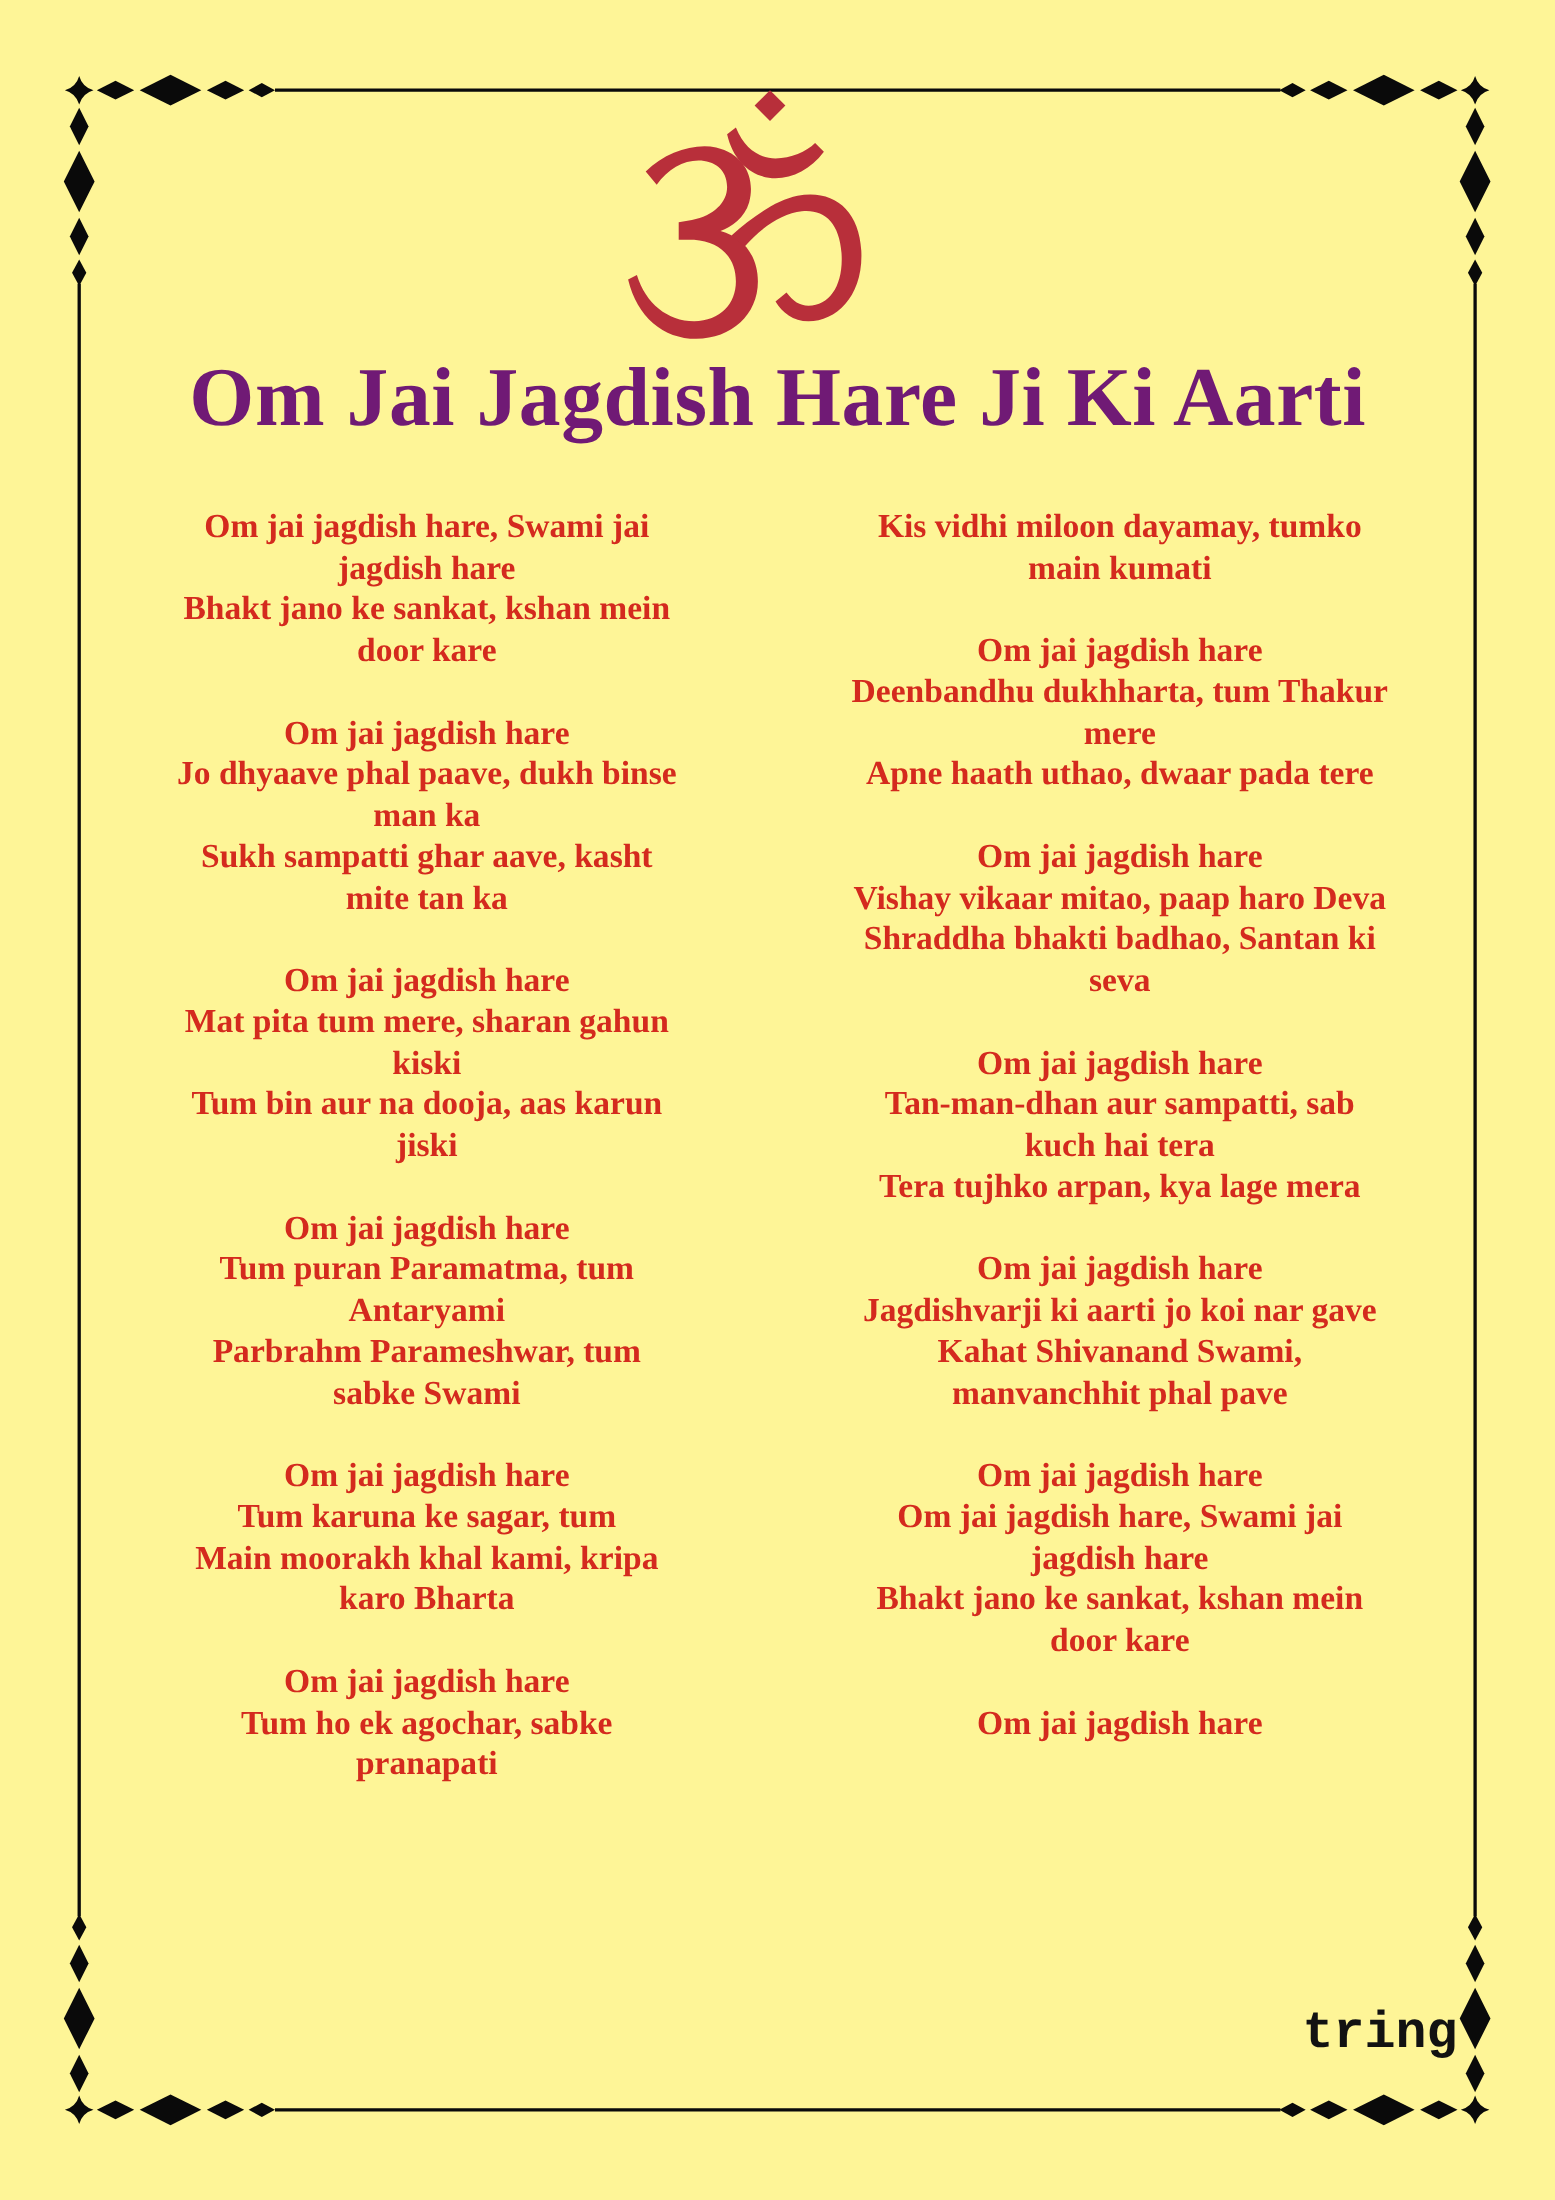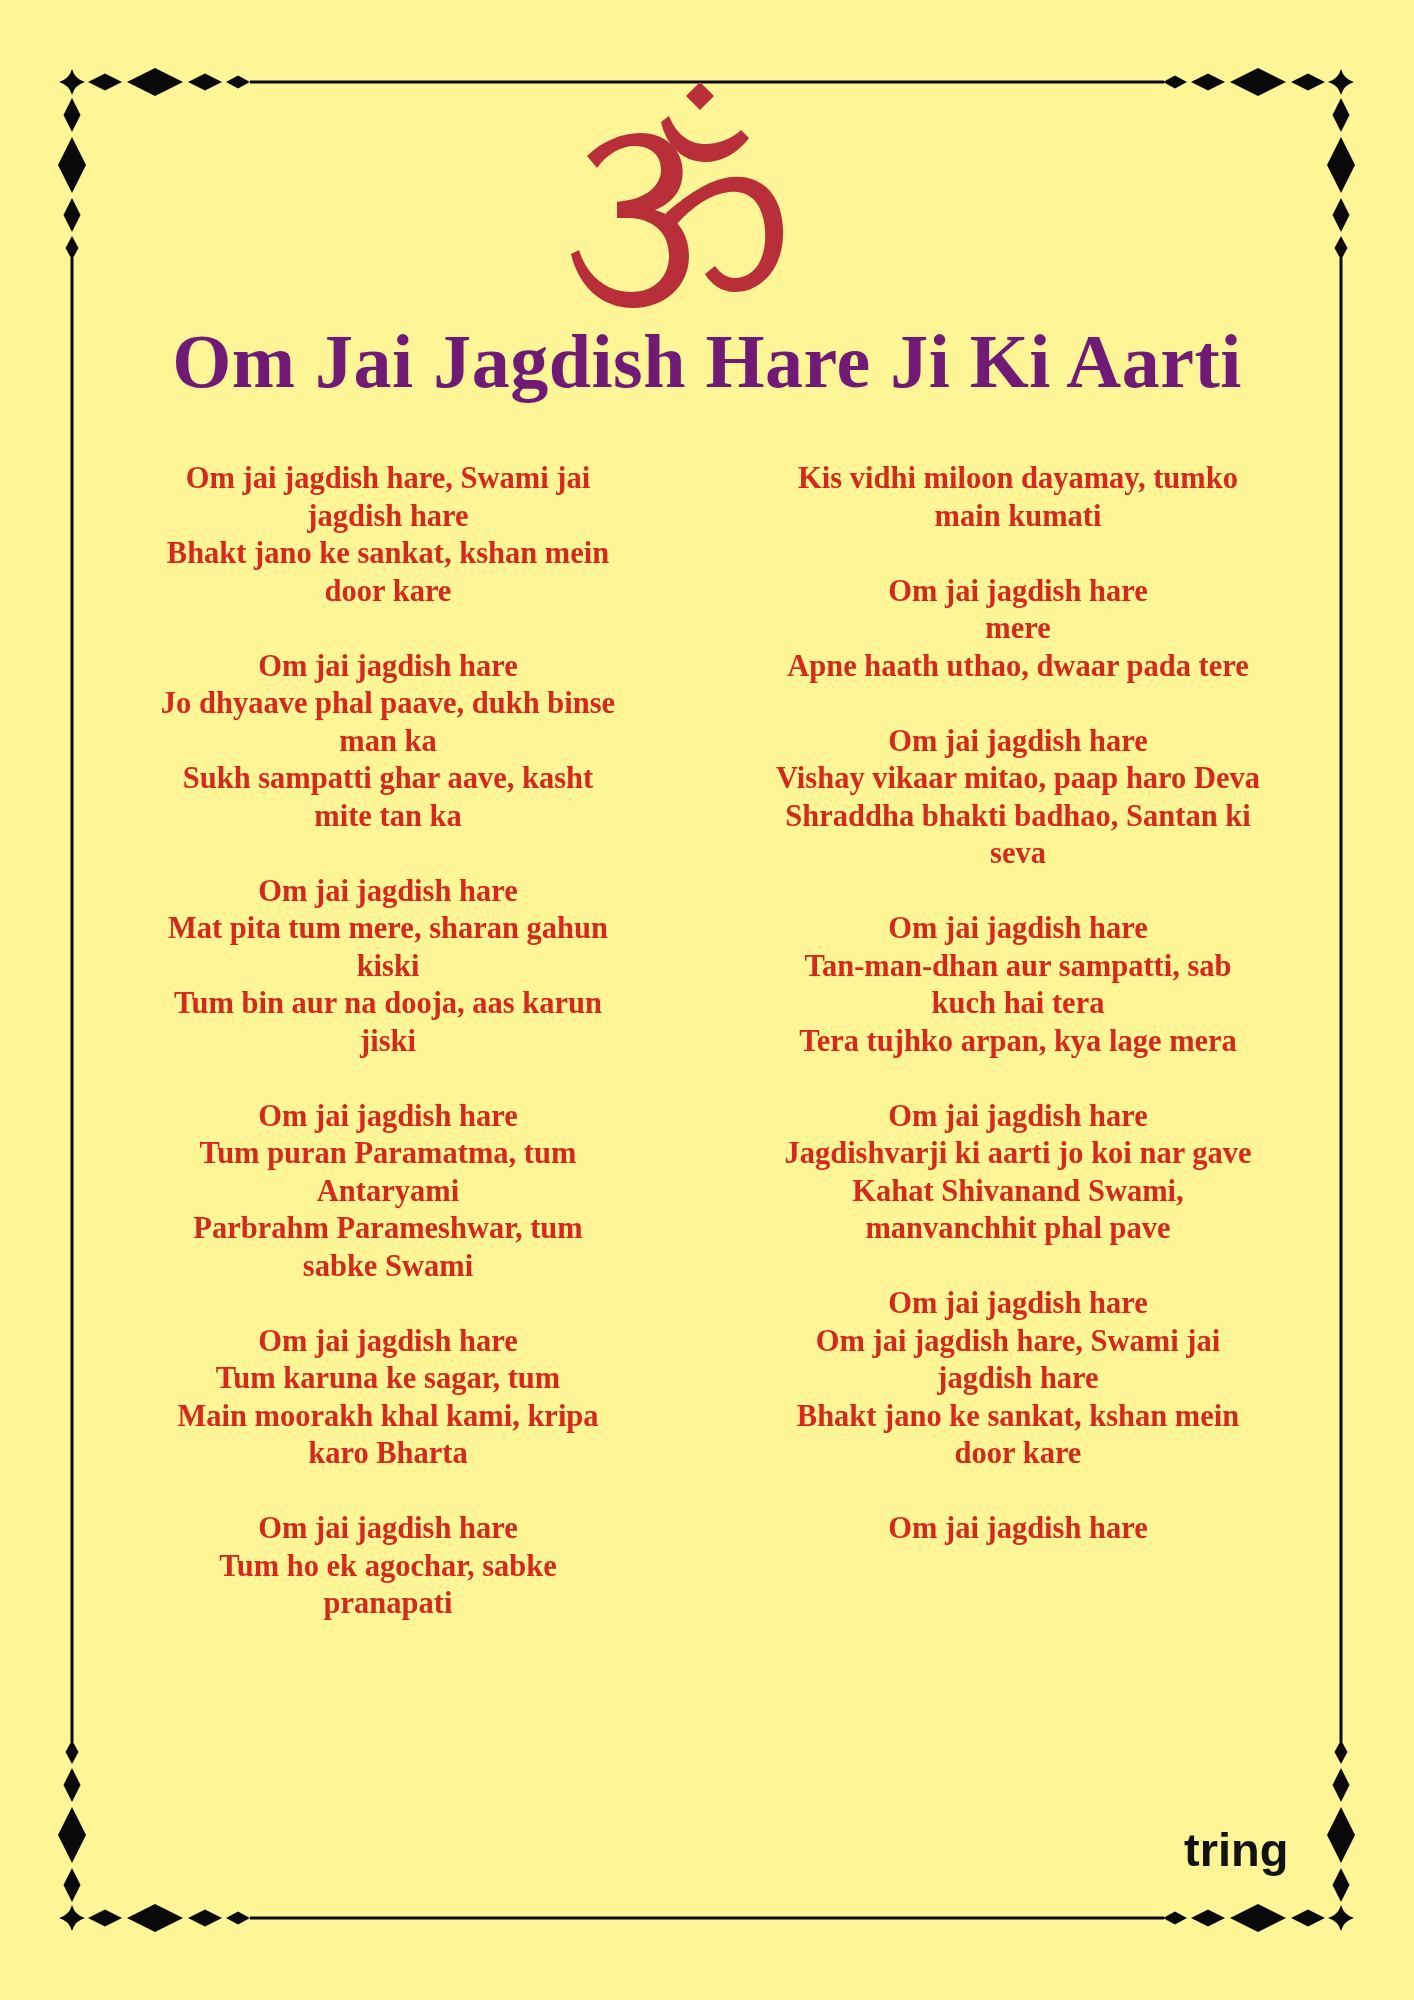--- a/index.html
+++ b/index.html
@@ -18,21 +18,21 @@
   .col {
     position:absolute; top:460px; text-align:center;
     color:#D42A1E; font-weight:bold; font-size:30.5px; line-height:37.5px;
   }
   .col.left { left:118px; width:540px; }
   .col.right { left:722px; width:592px; }
   .stanza { margin:0 0 37.5px 0; }
   .line { display:block; }
   .logo {
     position:absolute; left:1184px; top:1820px;
-    font-family:Liberation Sans, sans-serif;
+    font-family:Liberation Mono, monospace;
     font-weight:bold; font-size:47px; color:#121212; letter-spacing:0px;
     line-height:60px;
   }
 </style>
 </head>
 <body>
 
 <svg class="border-svg" viewBox="0 0 1414 2000" xmlns="http://www.w3.org/2000/svg">
   <g id="frame" fill="#0A0A0A" stroke="none">
       <path d="M72 69 Q74.86 79.14 85 82 Q74.86 84.86 72 95 Q69.14 84.86 59 82 Q69.14 79.14 72 69 Z"></path>
@@ -140,20 +140,21 @@
       <span class="line">pranapati</span>
     </div>
   </div>
 <div class="col right" id="col-right">
     <div class="stanza">
       <span class="line">Kis vidhi miloon dayamay, tumko</span>
       <span class="line">main kumati</span>
     </div>
     <div class="stanza">
       <span class="line">Om jai jagdish hare</span>
+      <span class="line">Deenbandhu dukhharta, tum Thakur</span>
       <span class="line">mere</span>
       <span class="line">Apne haath uthao, dwaar pada tere</span>
     </div>
     <div class="stanza">
       <span class="line">Om jai jagdish hare</span>
       <span class="line">Vishay vikaar mitao, paap haro Deva</span>
       <span class="line">Shraddha bhakti badhao, Santan ki</span>
       <span class="line">seva</span>
     </div>
     <div class="stanza">

